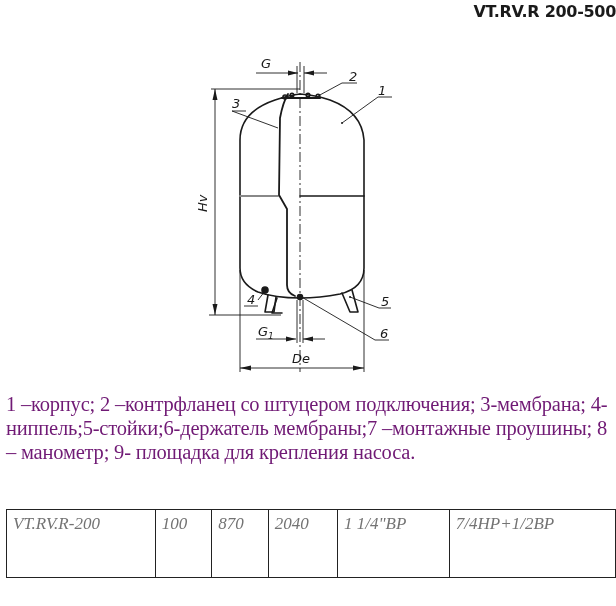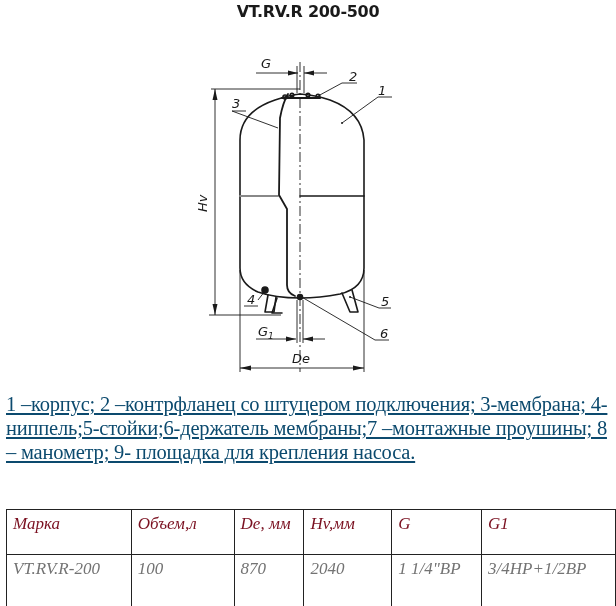--- a/index.html
+++ b/index.html
@@ -1,29 +1,28 @@
 <!DOCTYPE html>
 <html><head>
   <meta charset="utf-8">
   <style>
     * { margin: 0; padding: 0; box-sizing: border-box; }
     html, body { width: 616px; height: 606px; background: #ffffff; overflow: hidden; }
     body { position: relative; font-family: "Liberation Sans", sans-serif; color: #111; }
     .title {
-      position: absolute; left: 0; top: 2px; width: 616px; text-align: center;
+      position: absolute; left: 0; top: 2px; width: 616px; text-align: right;
       font-family: "DejaVu Sans", sans-serif; font-weight: bold; font-size: 16px; letter-spacing: -0.3px;
       color: #1a1a1a;
     }
     .drawing { position: absolute; left: 0; top: 40px; width: 616px; height: 340px; }
     .drawing svg { width: 616px; height: 340px; }
     .legend {
       position: absolute; left: 6px; top: 392px; width: 606px;
-      font-family: "Liberation Serif", serif; font-size: 20.5px; line-height: 24px; color: #0c4a6e;
+      font-family: "Liberation Serif", serif; font-size: 20.5px; line-height: 24px; color: #701a75;
       letter-spacing: -0.2px;
-      text-decoration: underline;
     }
     table.spec {
       position: absolute; left: 6px; top: 509px; width: 610px; border-collapse: collapse;
       font-family: "Liberation Serif", serif; font-style: italic; font-size: 17px; line-height: 21px;
     }
     table.spec td {
       border: 1px solid #222; vertical-align: top; padding: 3px 5px 2px 6px;
     }
     table.spec tr.head td { color: #7a1020; height: 45px; }
     table.spec tr.row td { color: #737373; height: 68px; }
@@ -118,30 +117,22 @@
       <text x="381" y="306">5</text>
       <text x="380" y="338">6</text>
     </g>
   </svg>
 </div>
 
 <div class="legend">1 –корпус; 2 –контрфланец со штуцером подключения; 3-мембрана; 4-ниппель;5-стойки;6-держатель мембраны;7 –монтажные проушины; 8 – манометр; 9- площадка для крепления насоса.</div>
 
 <table class="spec">
   <tbody>
-      <tr class="head">
-    <td class="c1">Марка</td>
-    <td class="c2">Объем,л</td>
-    <td class="c3">De, мм</td>
-    <td class="c4">Hv,мм</td>
-    <td class="c5">G</td>
-    <td class="c6">G1</td>
-  </tr>
   <tr class="row">
     <td>VT.RV.R-200</td>
     <td>100</td>
     <td>870</td>
     <td>2040</td>
     <td>1 1/4"ВР</td>
-    <td>3/4НР+1/2ВР</td>
+    <td>7/4НР+1/2ВР</td>
   </tr>
 </tbody>
   </table>
 
 </body></html>

